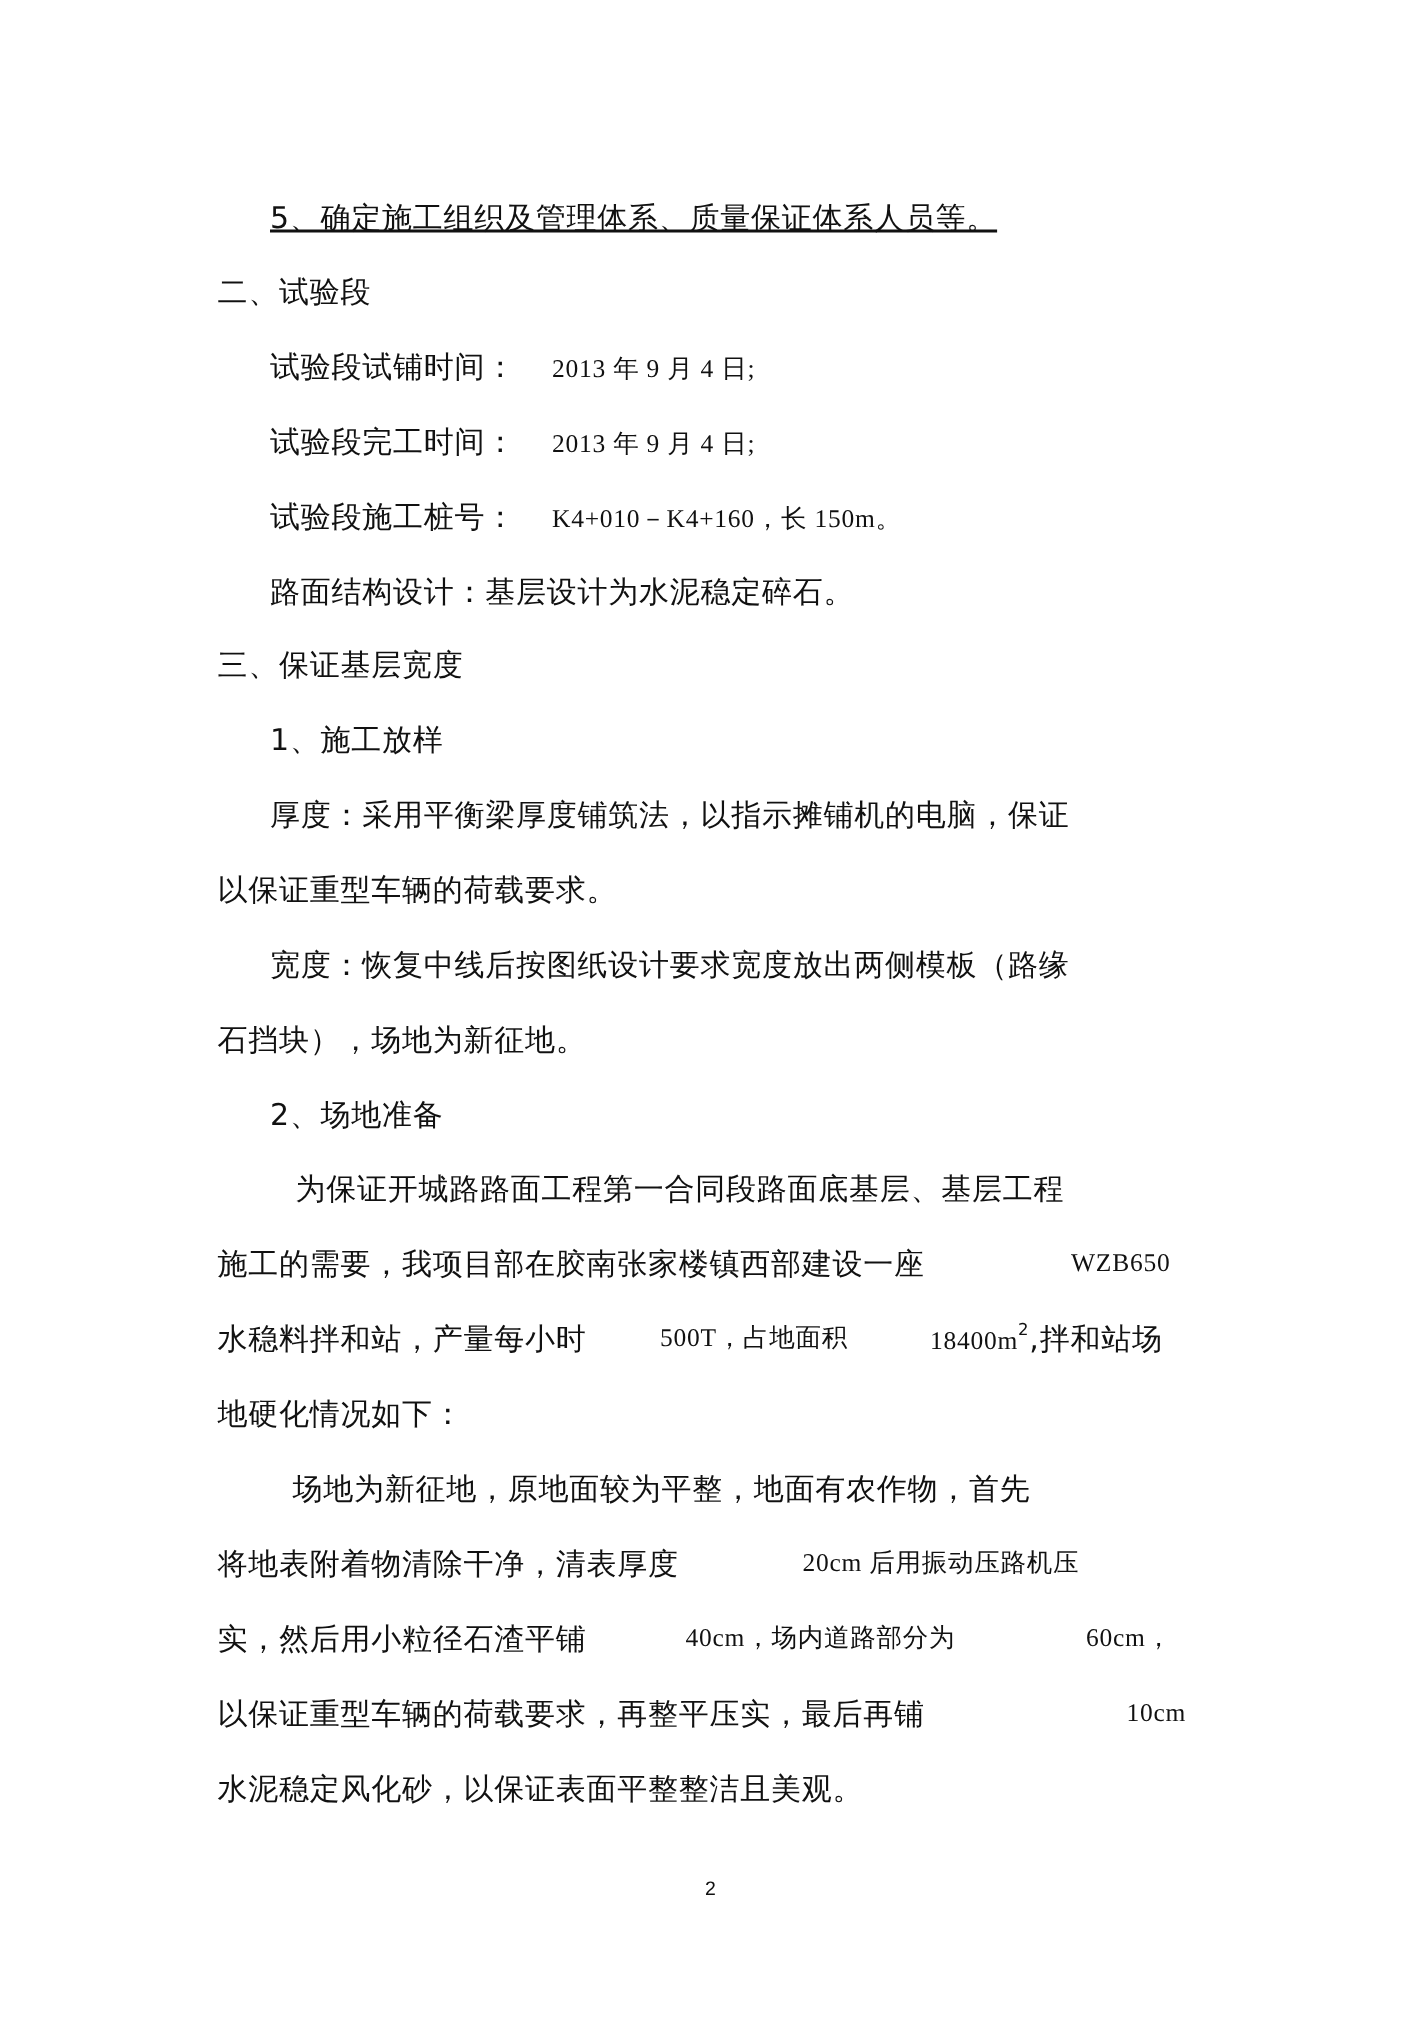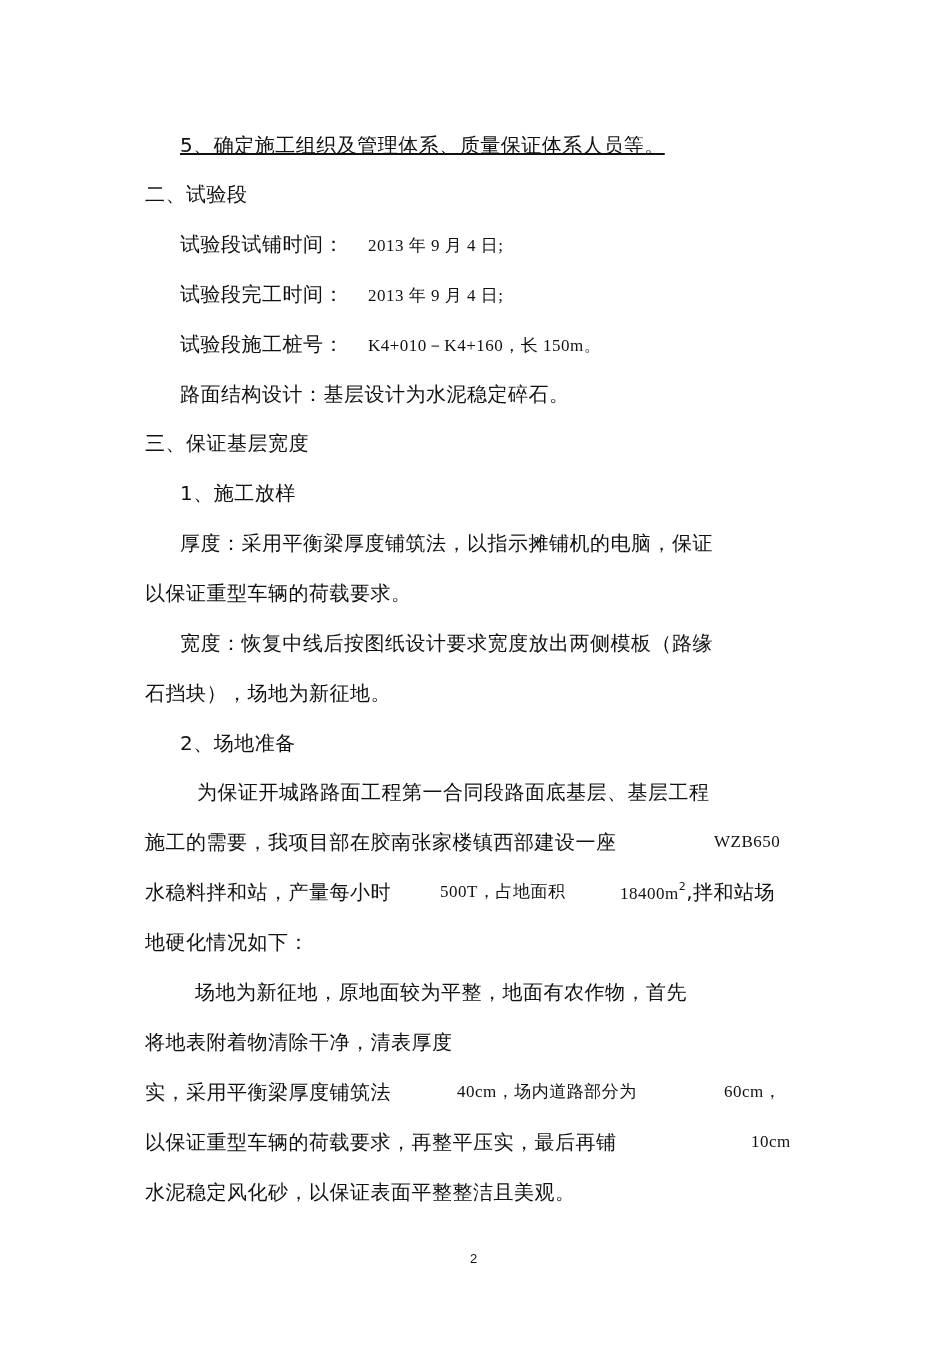--- a/index.html
+++ b/index.html
@@ -45,23 +45,24 @@
   <div class="line" style="left:145px;top:879px;">
     <span>水稳料拌和站，产量每小时</span>
     <span class="num" style="position:absolute;left:295px;top:0;">500T，占地面积</span>
     <span style="position:absolute;left:475px;top:0;"><span class="num">18400m</span><sup>2</sup><span>,拌和站场</span></span>
   </div>
   <div class="line" style="left:145px;top:929px;">地硬化情况如下：</div>
 
   <div class="line" style="left:195px;top:979px;">场地为新征地，原地面较为平整，地面有农作物，首先</div>
   <div class="line" style="left:145px;top:1029px;">
     <span>将地表附着物清除干净，清表厚度</span>
+    <span class="num" style="position:absolute;left:390px;top:0;">20cm 后用振动压路机压</span>
   </div>
   <div class="line" style="left:145px;top:1079px;">
-    <span>实，采用平衡梁厚度铺筑法</span>
+    <span>实，然后用小粒径石渣平铺</span>
     <span class="num" style="position:absolute;left:312px;top:0;">40cm，场内道路部分为</span>
     <span class="num" style="position:absolute;left:579px;top:0;">60cm，</span>
   </div>
   <div class="line" style="left:145px;top:1129px;">
     <span>以保证重型车辆的荷载要求，再整平压实，最后再铺</span>
     <span class="num" style="position:absolute;left:606px;top:0;">10cm</span>
   </div>
   <div class="line" style="left:145px;top:1179px;">水泥稳定风化砂，以保证表面平整整洁且美观。</div>
 
   <div class="page-num">2</div>

